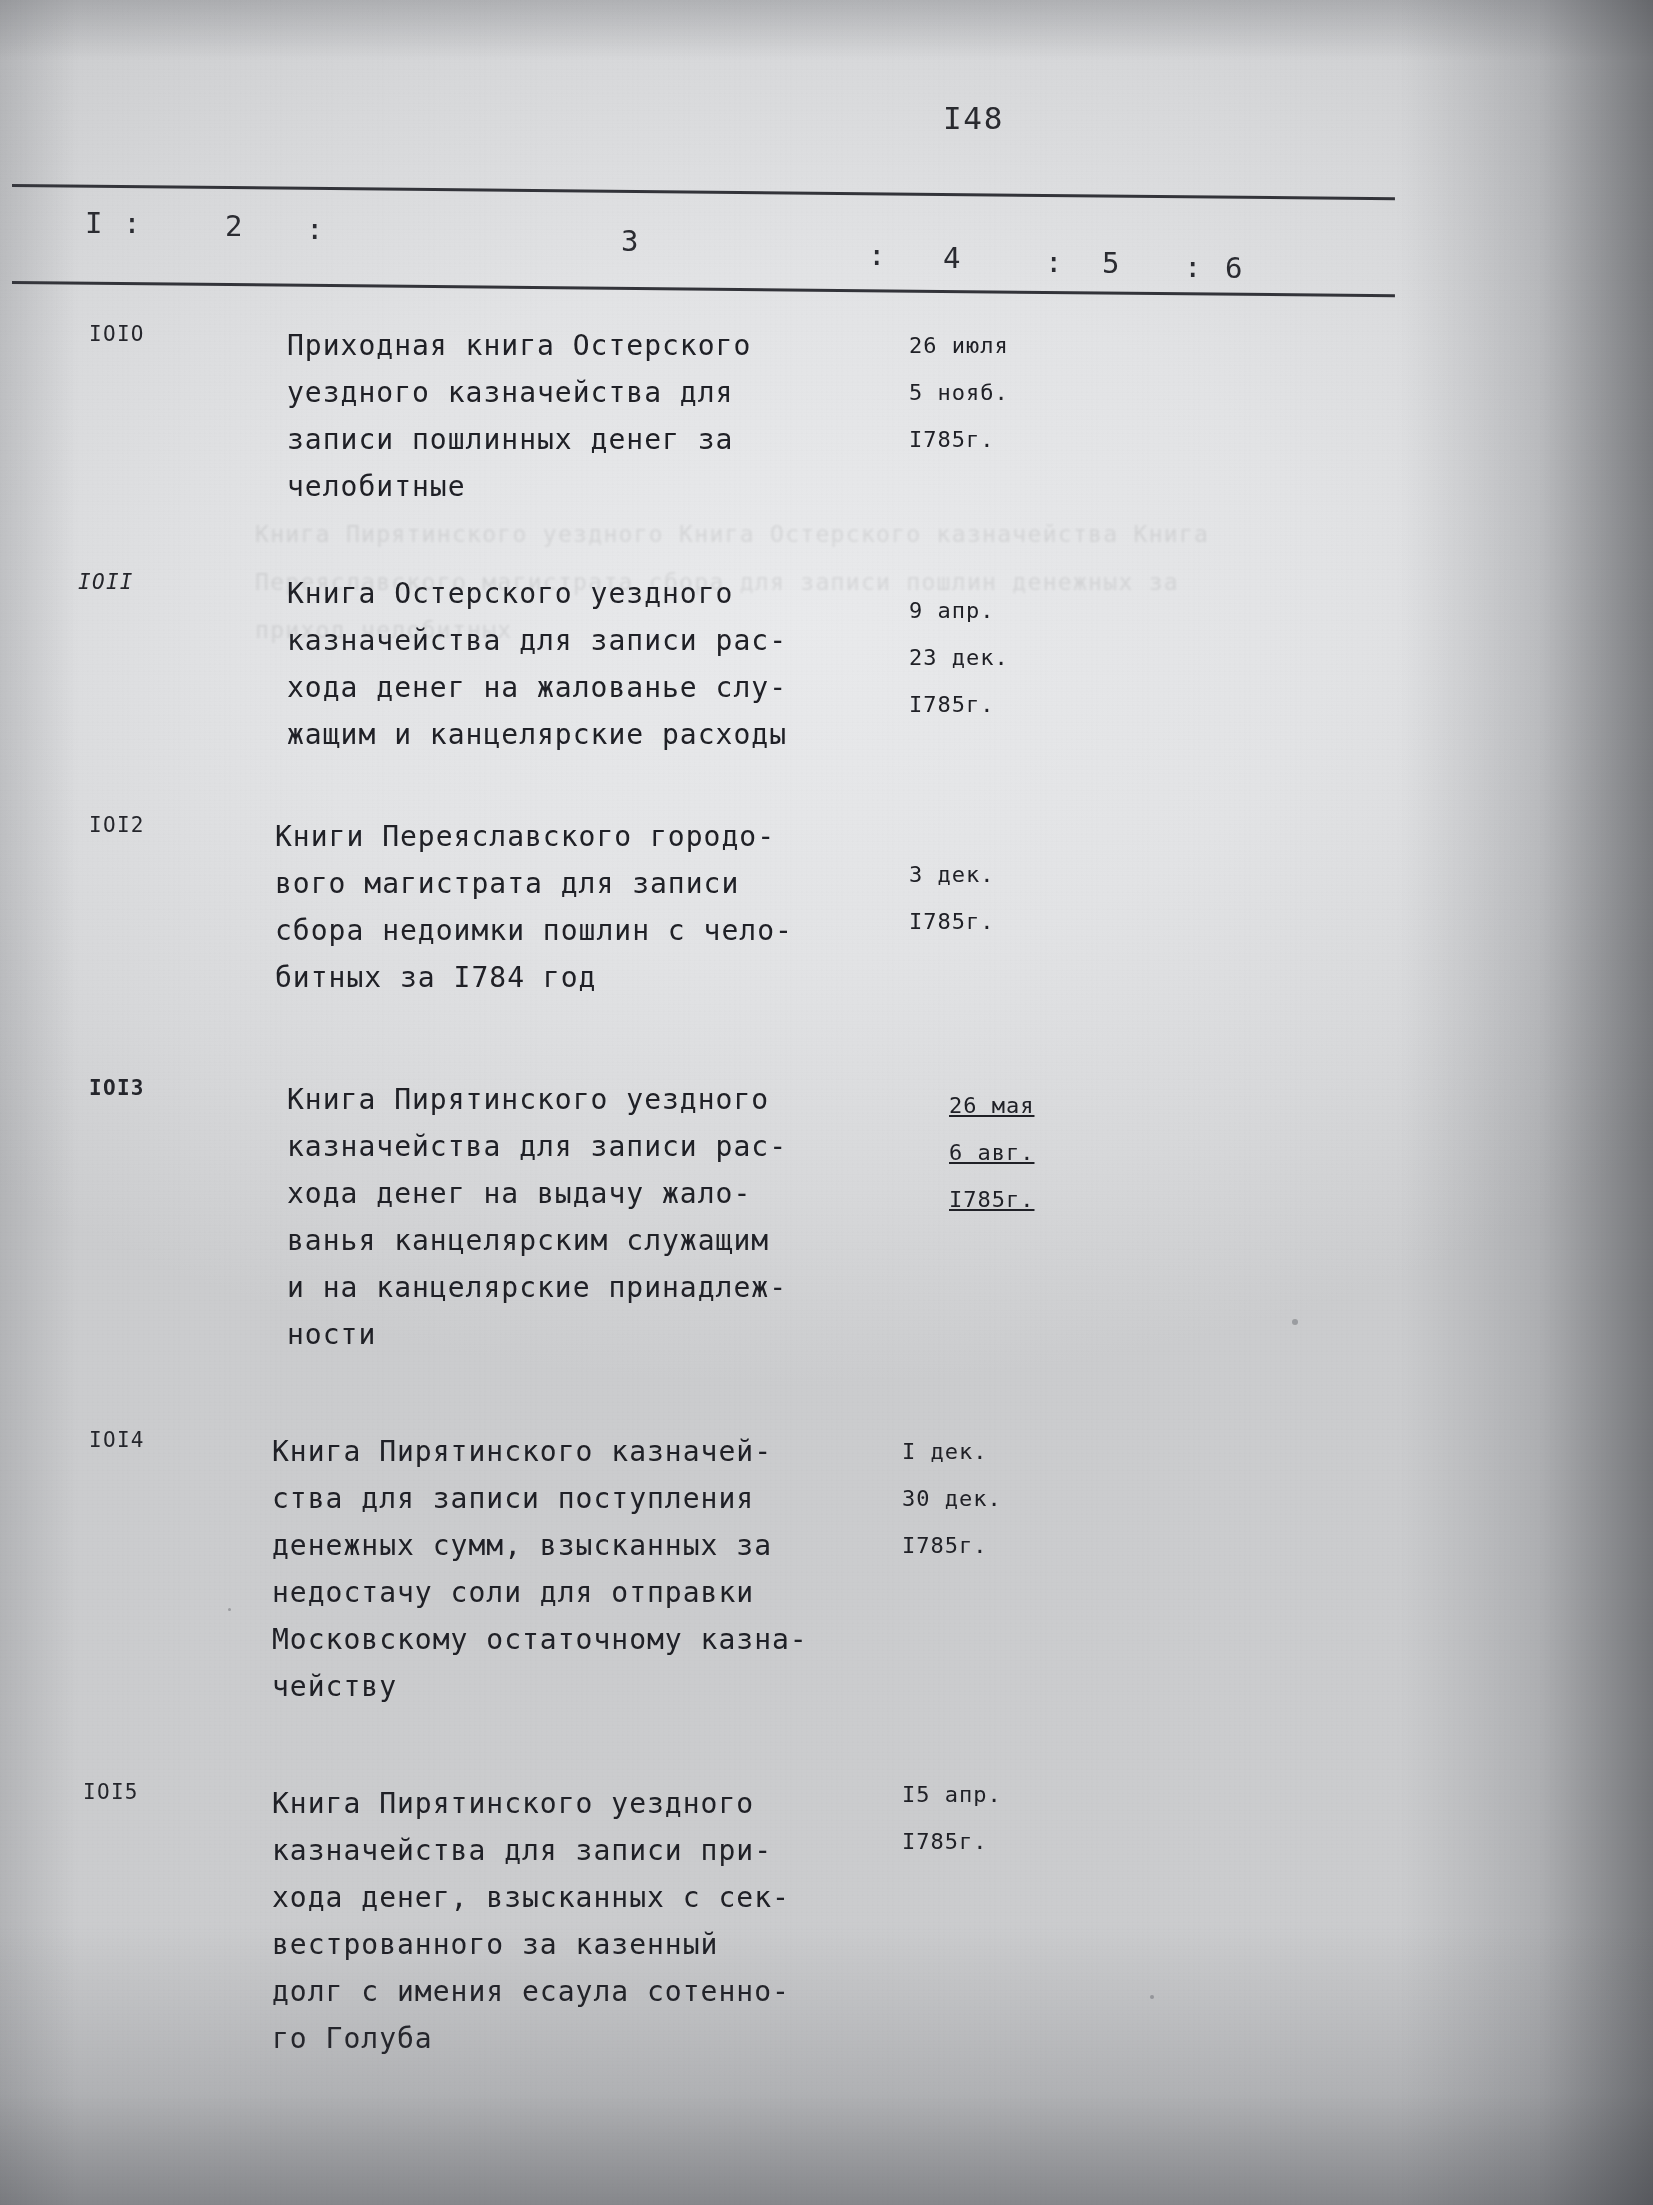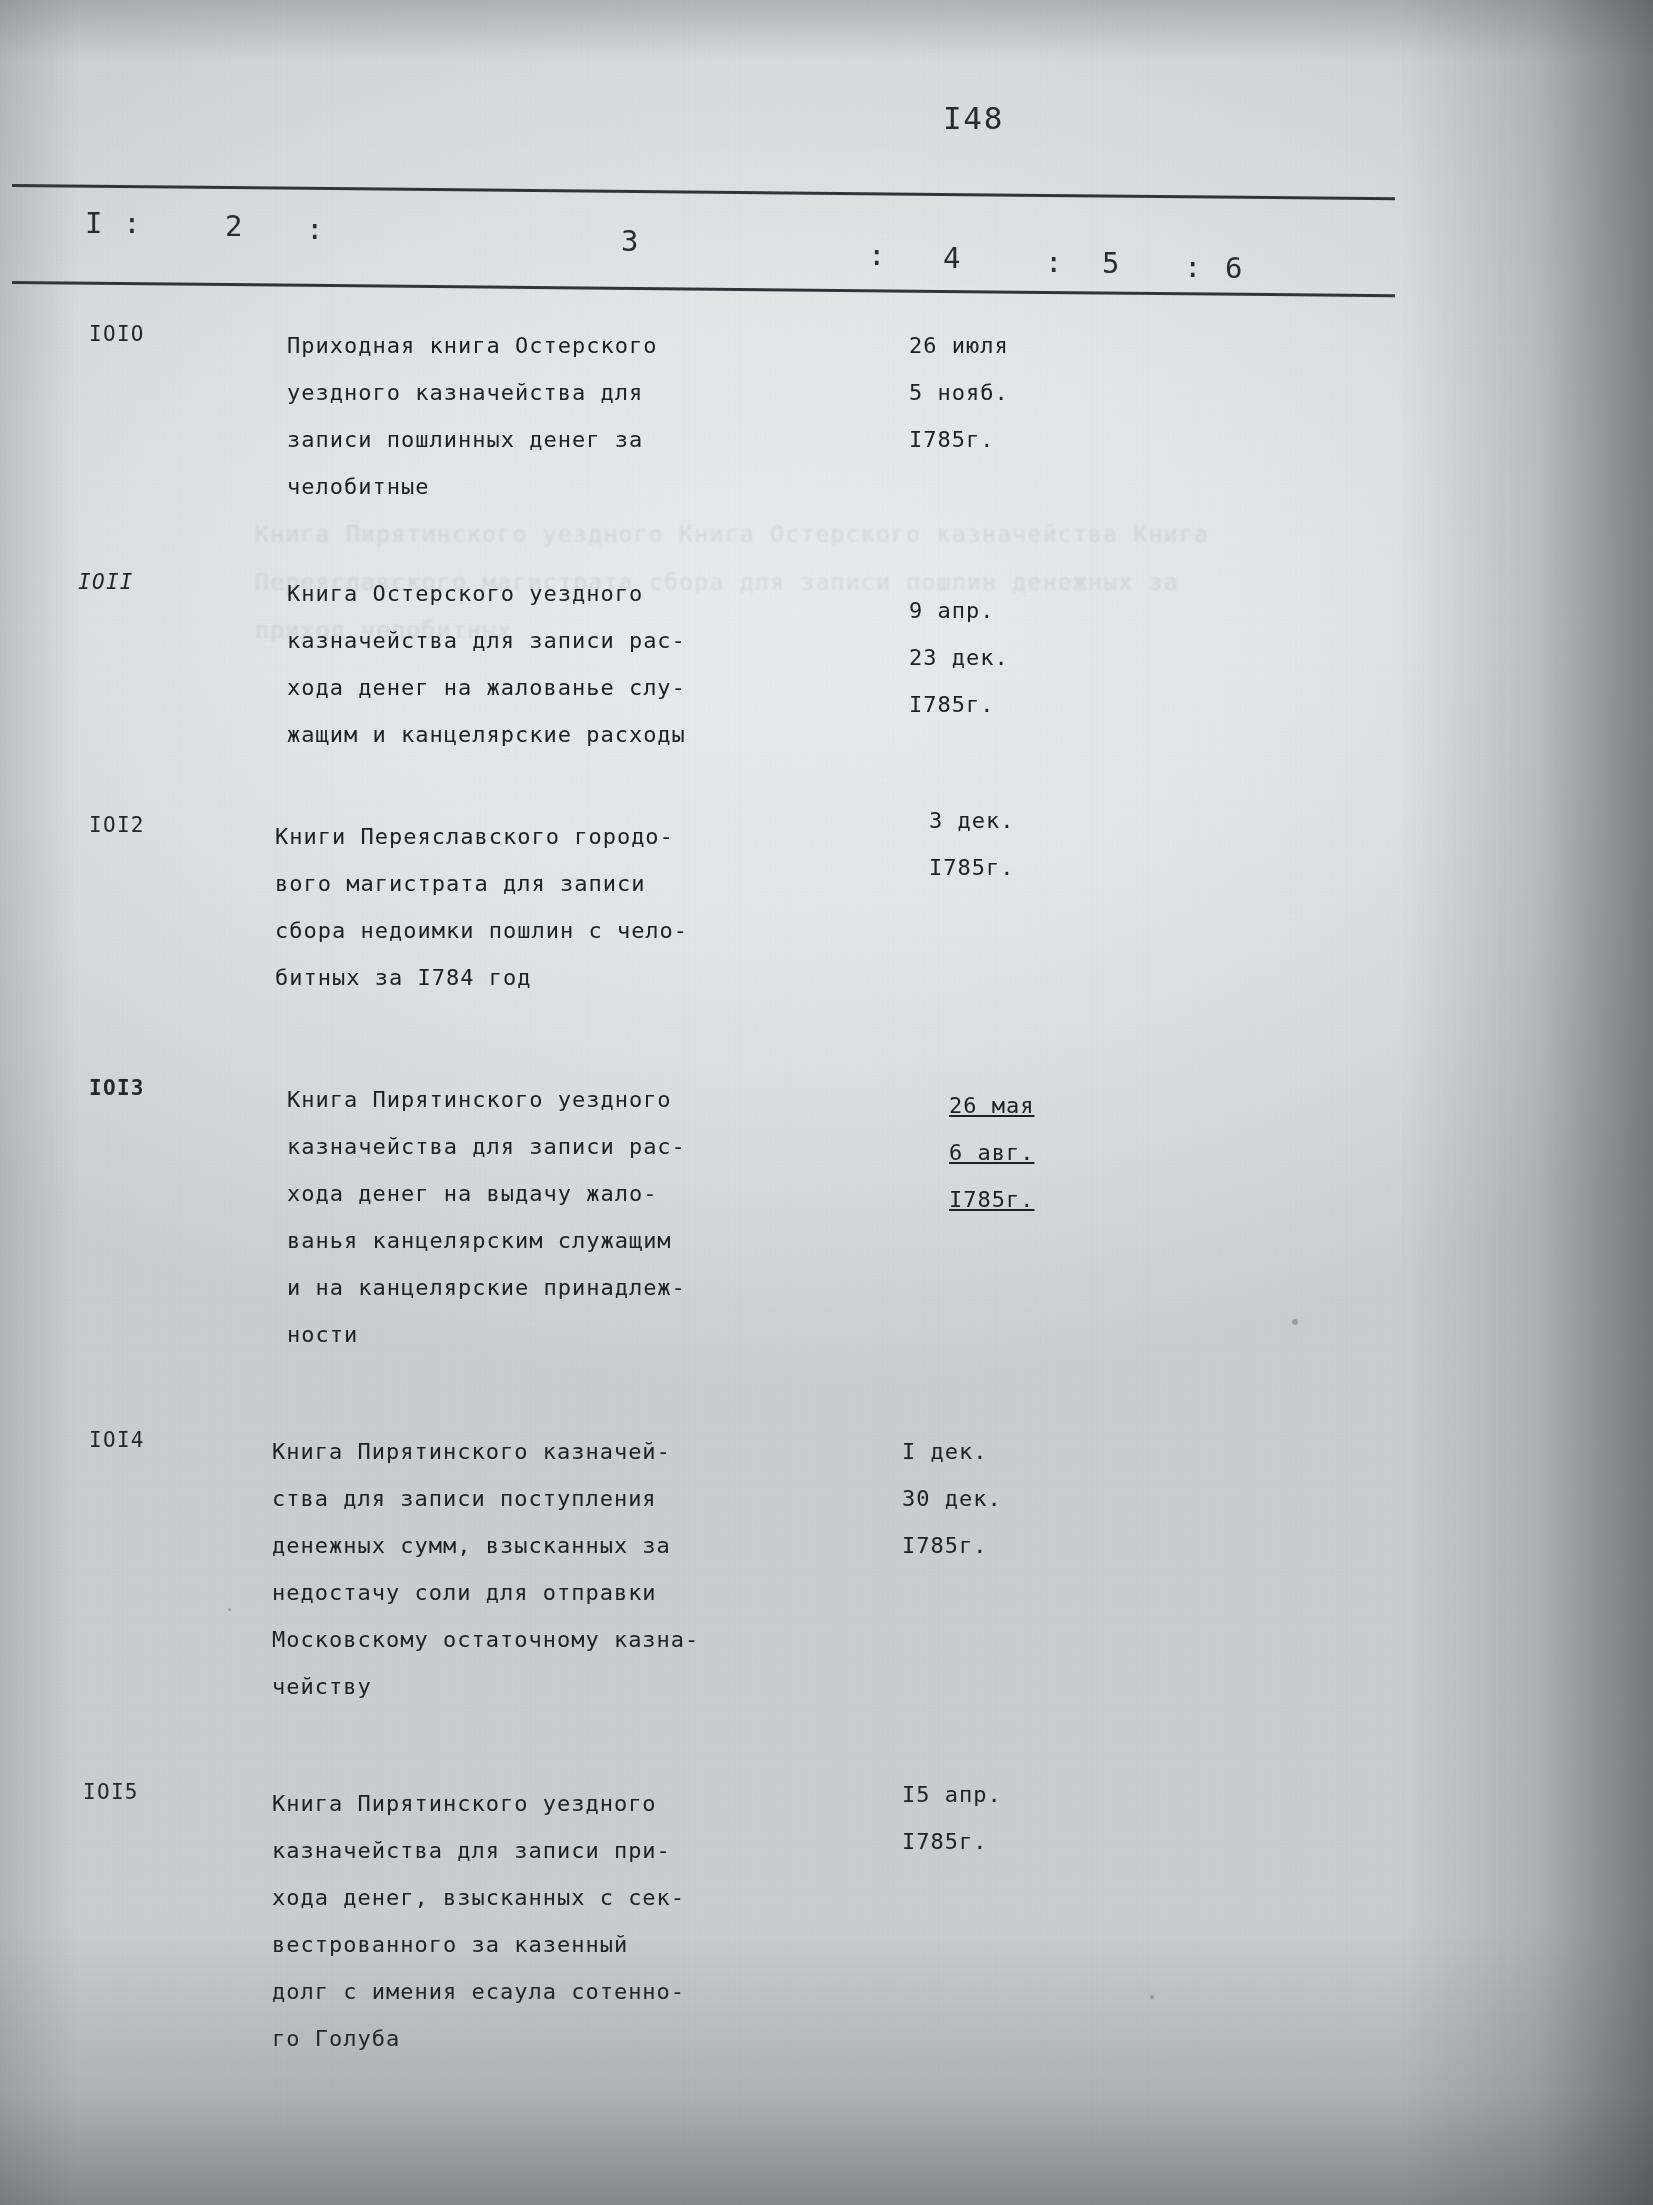--- a/index.html
+++ b/index.html
@@ -125,21 +125,21 @@
   .entry { position: absolute; }
   .num {
     position: absolute;
     font-size: 21px;
     letter-spacing: 1.3px;
     color: #25262c;
     white-space: nowrap;
   }
   .desc {
     position: absolute;
-    font-size: 22px;
+    font-size: 28px;
     line-height: 47px;
     letter-spacing: 1px;
     color: #202127;
     white-space: pre-line;
   }
   .dates {
     position: absolute;
     font-size: 22px;
     line-height: 47px;
     letter-spacing: 1px;
@@ -206,21 +206,21 @@
 23 дек.
 I785г.</div>
     </div>
 
     <div class="entry">
       <div class="num typed" style="left:89px; top:813px;">IOI2</div>
       <div class="desc typed" style="left:275px; top:813px; width:664px;">Книги Переяславского городо-
 вого магистрата для записи
 сбора недоимки пошлин с чело-
 битных за I784 год</div>
-      <div class="dates typed" style="left:909px; top:797px; width:255px;margin-left:20px;">3 дек.
+      <div class="dates typed" style="left:909px; top:851px; width:255px;">3 дек.
 I785г.</div>
     </div>
 
     <div class="entry">
       <div class="num typed" style="left:89px; top:1076px;font-weight:bold;">IOI3</div>
       <div class="desc typed" style="left:287px; top:1076px; width:672px;">Книга Пирятинского уездного
 казначейства для записи рас-
 хода денег на выдачу жало-
 ванья канцелярским служащим
 и на канцелярские принадлеж-

